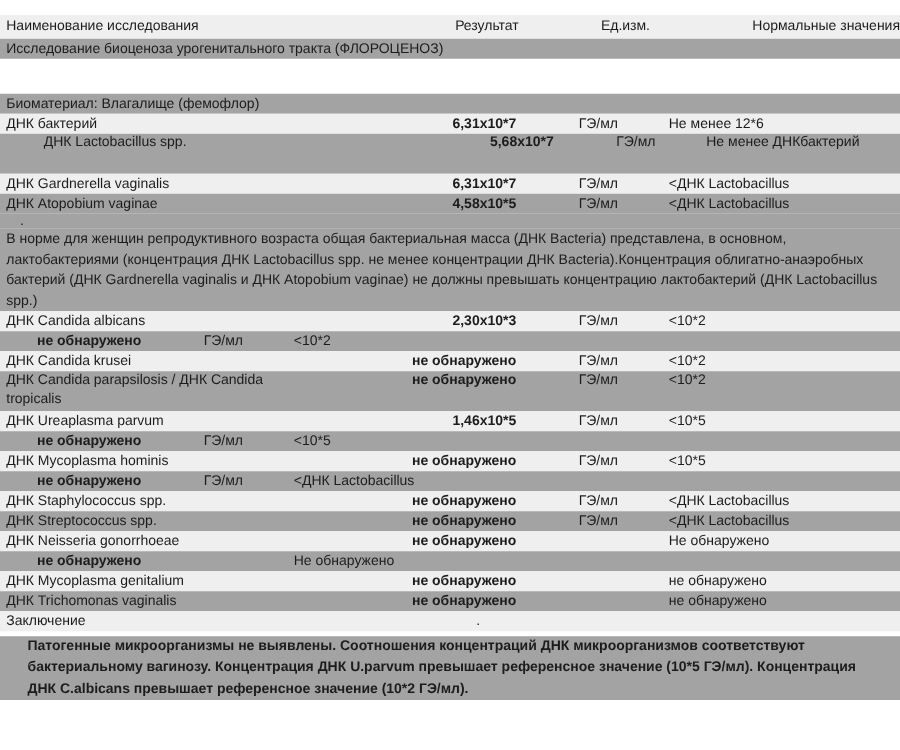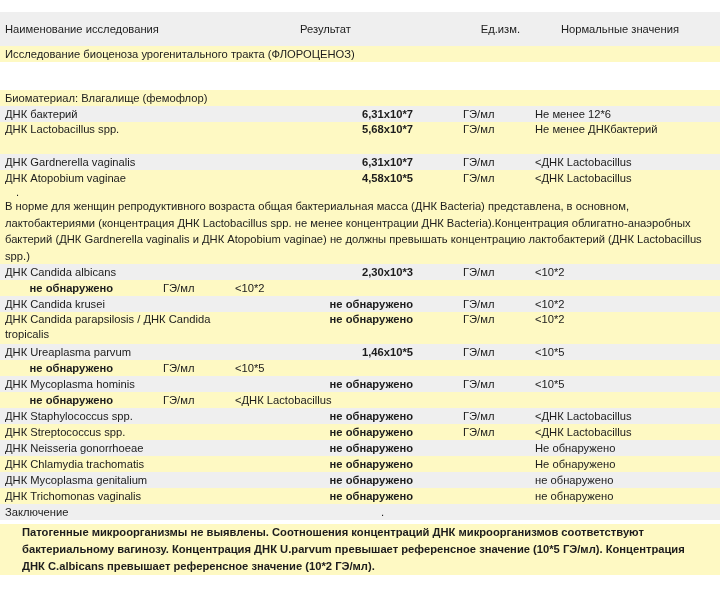--- a/index.html
+++ b/index.html
@@ -29,21 +29,21 @@
   .row {
     position: relative;
     display: flex;
     align-items: flex-start;
     box-sizing: border-box;
     min-height: 16px;
     line-height: 16px;
     padding: 0;
   }
   .band-gray { background: #efefef; }
-  .band-white { background: #fef9c3; }
+  .band-white { background: #a3a3a3; }
 
   .c-name {
     width: 300px;
     padding-left: 5px;
     box-sizing: border-box;
     white-space: normal;
   }
   .c-result {
     width: 115px;
     text-align: right;
@@ -59,44 +59,44 @@
   .c-norm {
     width: 200px;
     box-sizing: border-box;
     padding-left: 15px;
     white-space: normal;
   }
 
   
   .header-band {
     background: #efefef;
-    height: 34px;
+    height: 19px;
     line-height: 19px;
     display: flex;
     align-items: center;
   }
   .header-band .h-name {
     width: 300px;
     padding-left: 5px;
     box-sizing: border-box;
   }
   .header-band .h-result {
     width: 115px;
     box-sizing: border-box;
-    text-align: left;
+    text-align: right;
   }
   .header-band .h-unit {
     width: 105px;
     box-sizing: border-box;
     text-align: right;
   }
   .header-band .h-norm {
     width: 200px;
     box-sizing: border-box;
-    text-align: center;
+    text-align: right;
   }
 
   
   .fullrow {
     box-sizing: border-box;
     padding-left: 5px;
     min-height: 16px;
     line-height: 16px;
   }
   .spacer-12 { height: 12px; }
@@ -128,21 +128,21 @@
     position: relative;
     height: 16px;
     line-height: 16px;
   }
   .dot-center span.dot {
     position: absolute;
     left: 381px;
     top: 0;
   }
 
-  .two-line { line-height: 15px; }
+  .two-line { line-height: 15px; justify-content: center; }
 </style>
 </head>
 <body>
 
 <div class="report">
 
   <div class="header-band">
     <div class="h-name">Наименование исследования</div>
     <div class="h-result">Результат</div>
     <div class="h-unit">Ед.изм.</div>
@@ -256,21 +256,20 @@
   </div>
 
   <div class="row band-gray">
     <div class="c-name">ДНК Neisseria gonorrhoeae</div>
     <div class="c-result">не обнаружено</div>
     <div class="c-unit"></div>
     <div class="c-norm">Не обнаружено</div>
   </div>
 
   <div class="row band-white">
-    <div class="c-name">ДНК Chlamydia trachomatis</div>
     <div class="c-result">не обнаружено</div>
     <div class="c-unit"></div>
     <div class="c-norm">Не обнаружено</div>
   </div>
 
   <div class="row band-gray">
     <div class="c-name">ДНК Mycoplasma genitalium</div>
     <div class="c-result">не обнаружено</div>
     <div class="c-unit"></div>
     <div class="c-norm">не обнаружено</div>

